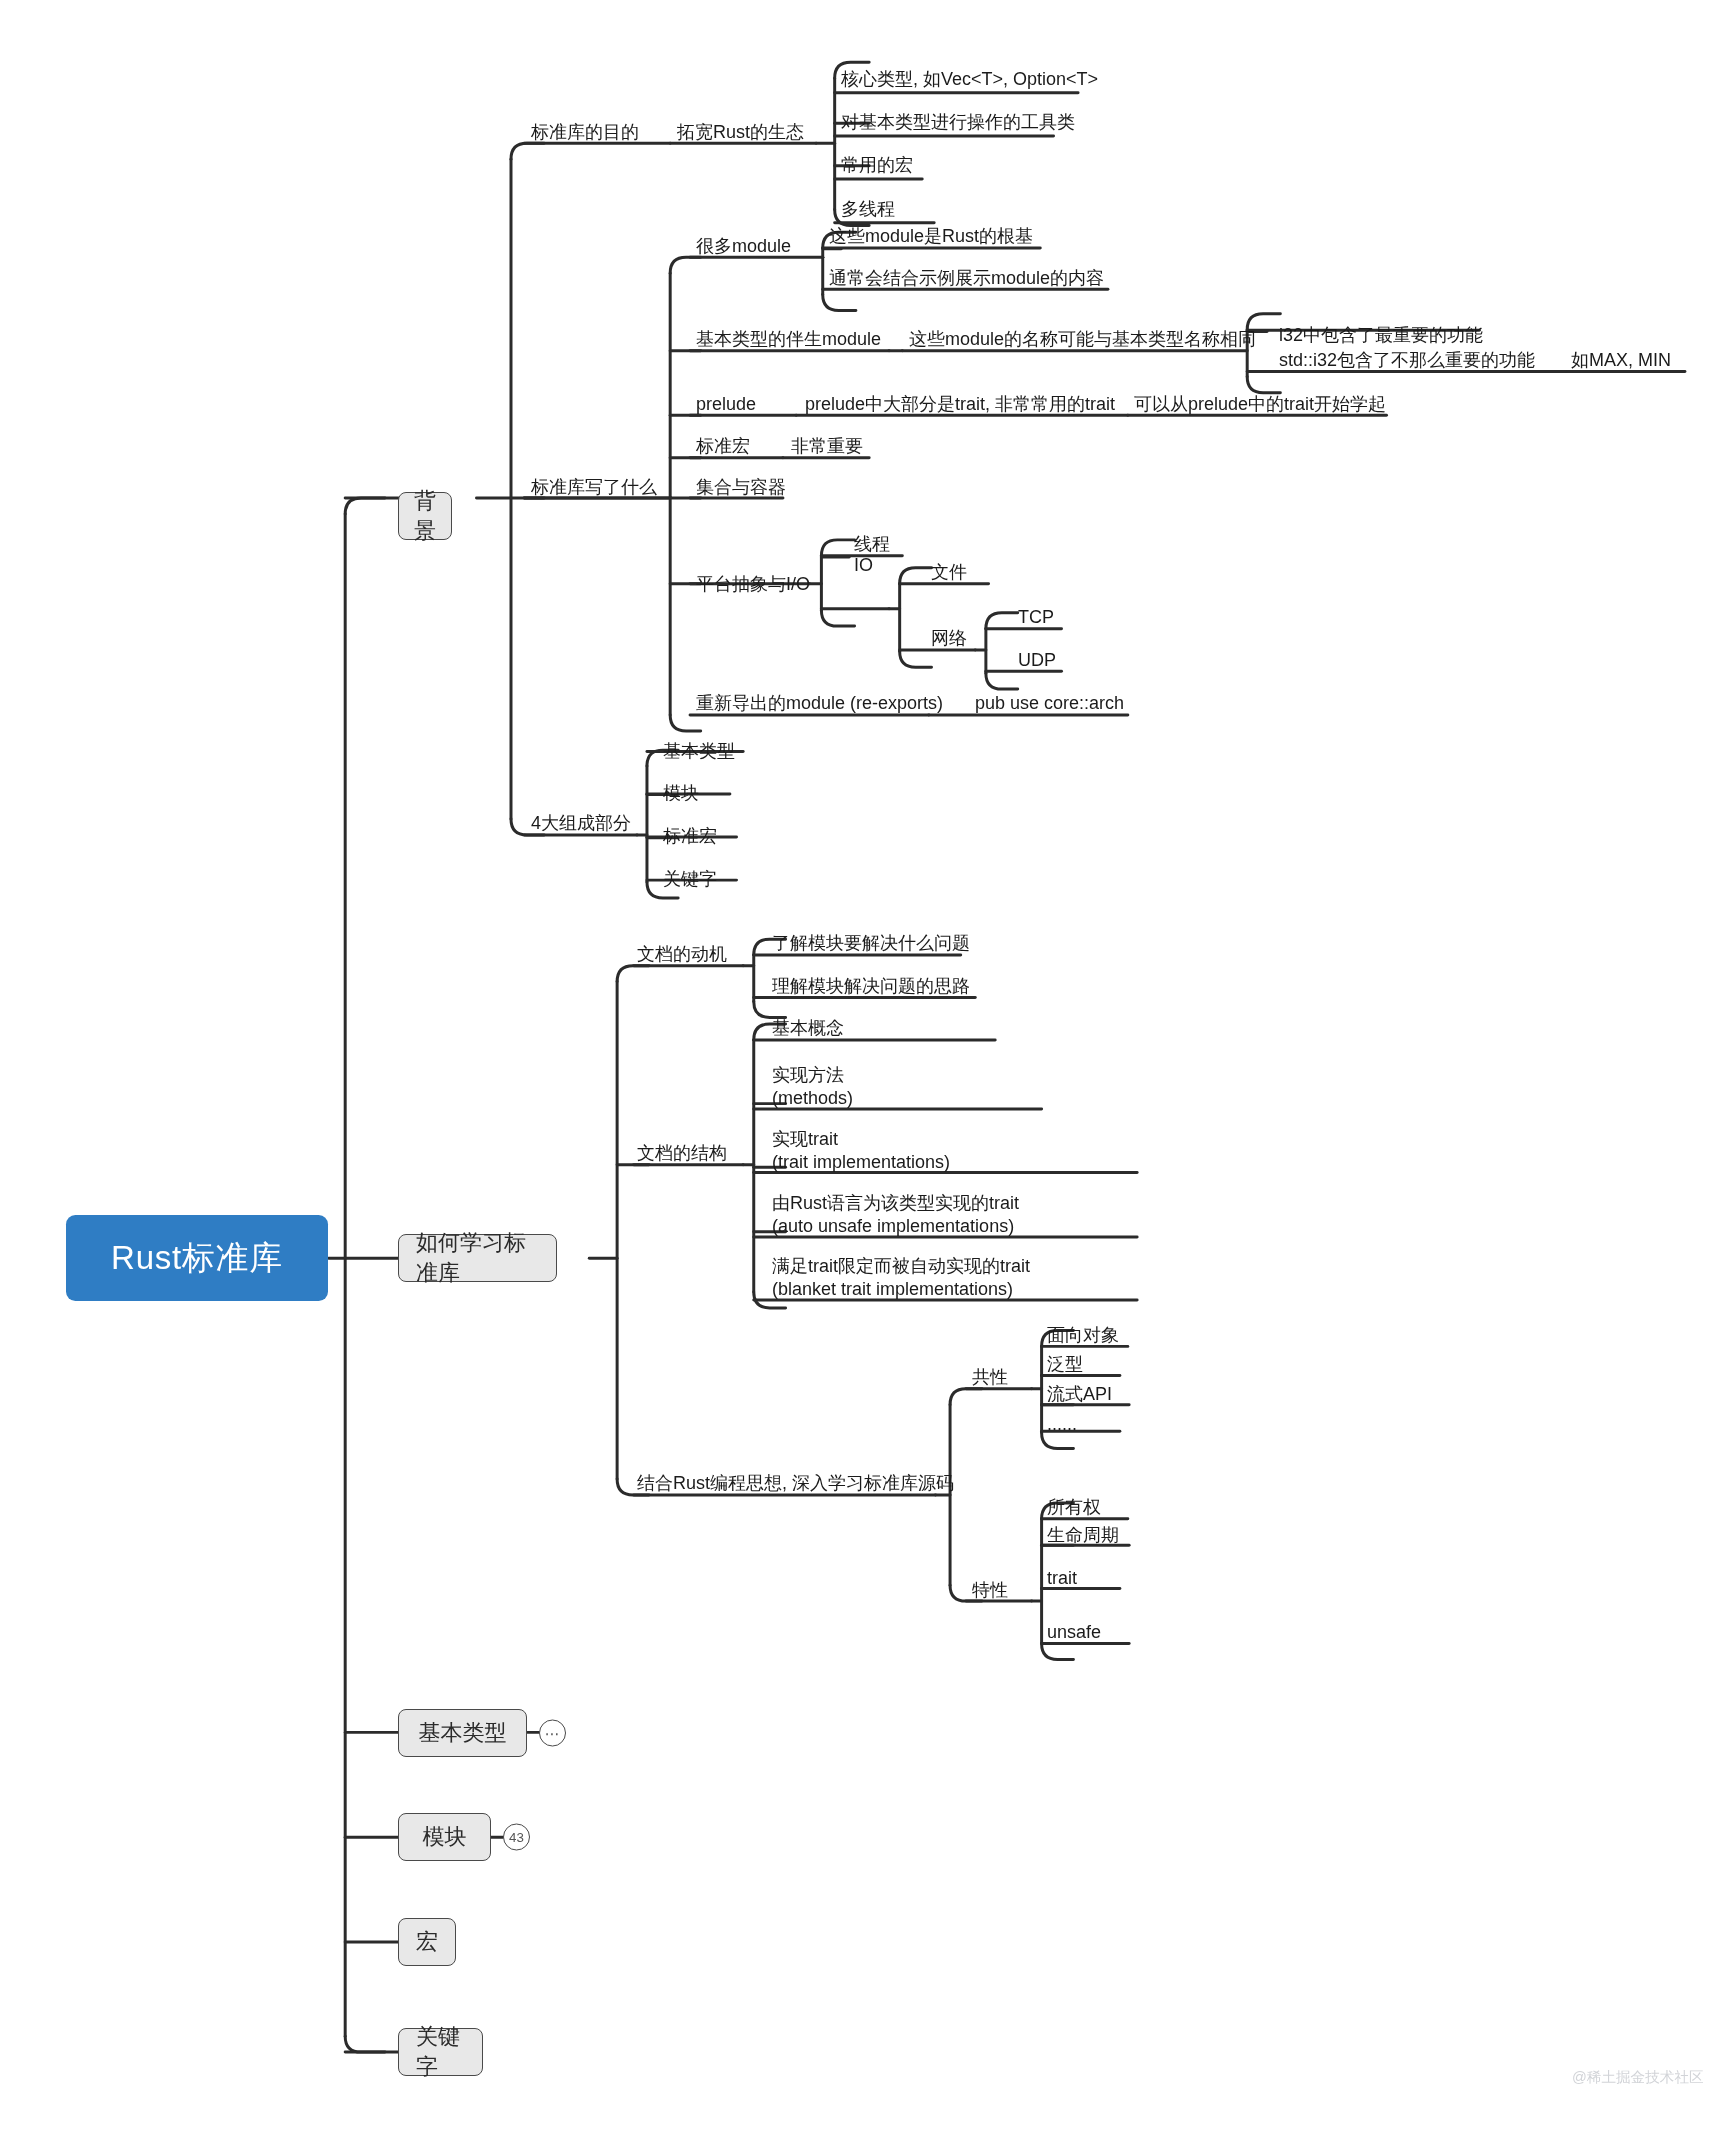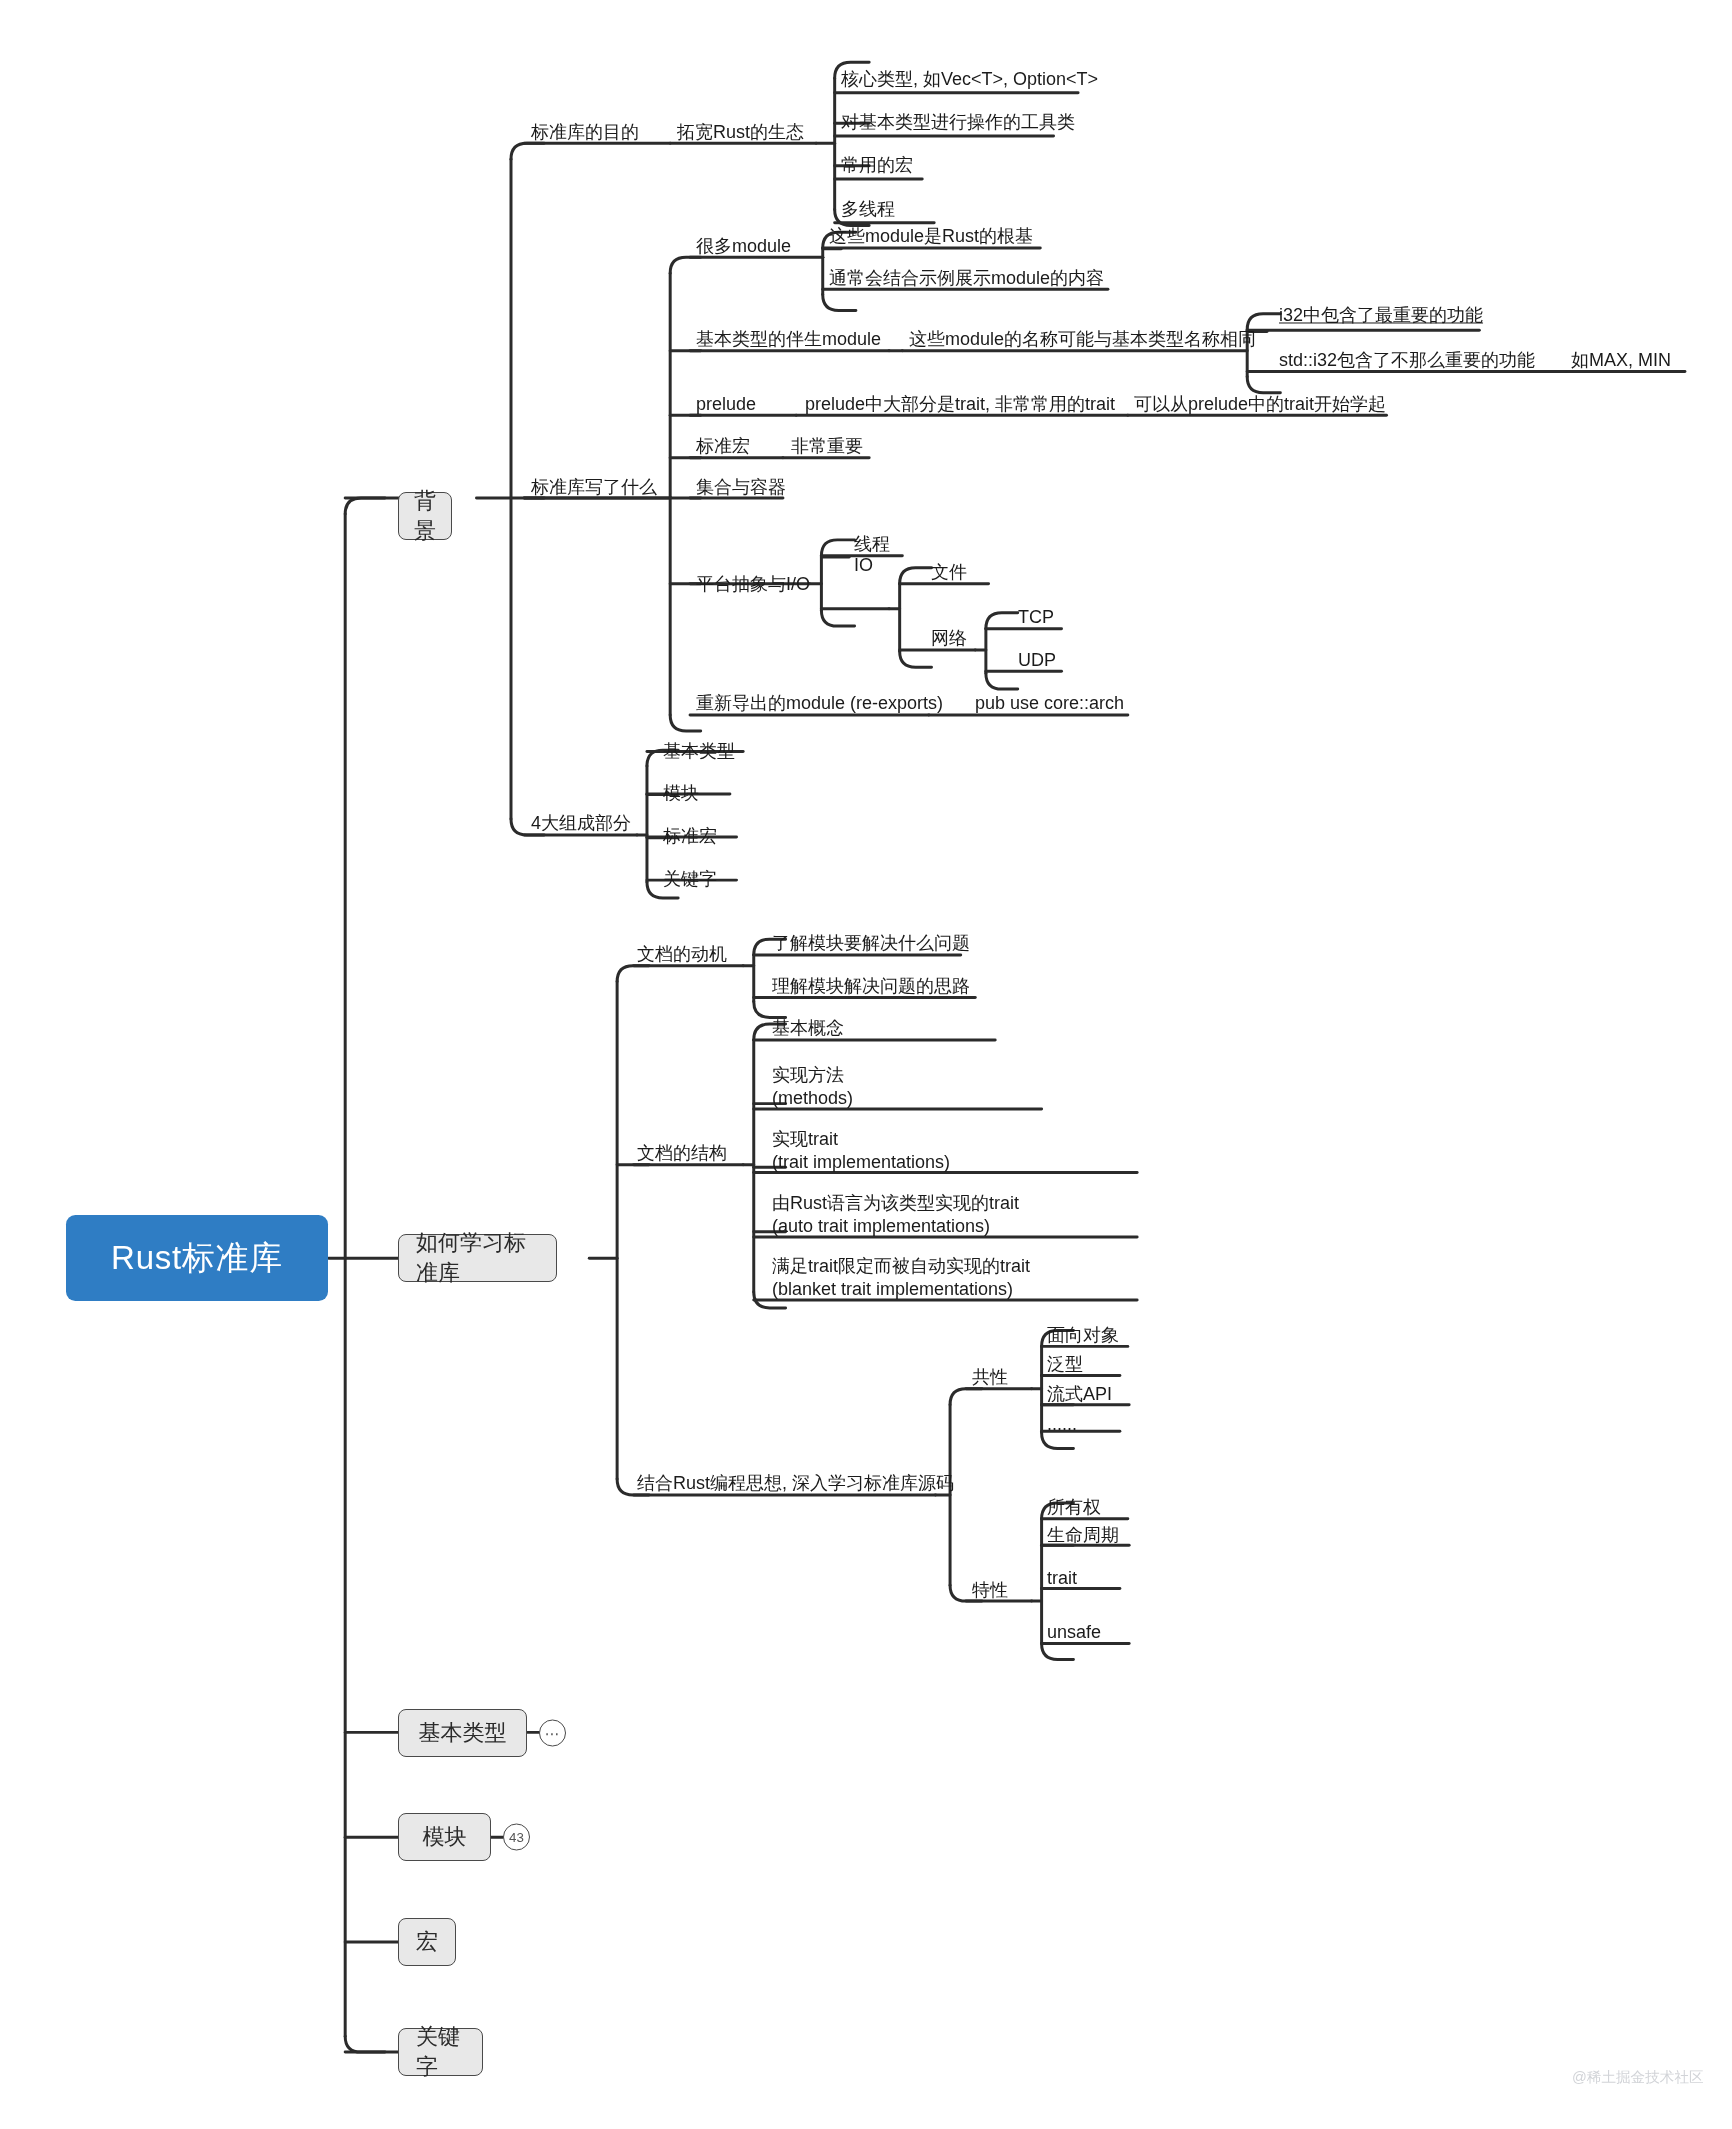--- a/index.html
+++ b/index.html
@@ -267,21 +267,21 @@
   <div class="node tnode" style="left:841px;top:210px;"><span>多线程</span></div>
 
   <div class="node tnode" style="left:531px;top:488px;"><span>标准库写了什么</span></div>
 
   <div class="node tnode" style="left:696px;top:247px;"><span>很多module</span></div>
   <div class="node tnode" style="left:829px;top:237px;"><span>这些module是Rust的根基</span></div>
   <div class="node tnode" style="left:829px;top:279px;"><span>通常会结合示例展示module的内容</span></div>
 
   <div class="node tnode" style="left:696px;top:340px;"><span>基本类型的伴生module</span></div>
   <div class="node tnode" style="left:909px;top:340px;"><span>这些module的名称可能与基本类型名称相同</span></div>
-  <div class="node tnode" style="left:1279px;top:316px;text-decoration:underline;"><span>i32中包含了最重要的功能</span></div>
+  <div class="node tnode" style="left:1279px;top:336px;"><span>i32中包含了最重要的功能</span></div>
   <div class="node tnode" style="left:1279px;top:361px;"><span>std::i32包含了不那么重要的功能</span></div>
   <div class="node tnode" style="left:1571px;top:361px;"><span>如MAX, MIN</span></div>
 
   <div class="node tnode" style="left:696px;top:405px;"><span>prelude</span></div>
   <div class="node tnode" style="left:805px;top:405px;"><span>prelude中大部分是trait, 非常常用的trait</span></div>
   <div class="node tnode" style="left:1134px;top:405px;"><span>可以从prelude中的trait开始学起</span></div>
 
   <div class="node tnode" style="left:696px;top:447px;"><span>标准宏</span></div>
   <div class="node tnode" style="left:791px;top:447px;"><span>非常重要</span></div>
 
@@ -317,21 +317,21 @@
     <div>(methods)</div>
   </div>
 
   <div class="node tnode two" style="left:772px;top:1151px;">
     <div>实现trait</div>
     <div>(trait implementations)</div>
   </div>
 
   <div class="node tnode two" style="left:772px;top:1215px;">
     <div>由Rust语言为该类型实现的trait</div>
-    <div>(auto trait implementations)</div>
+    <div>(auto unsafe implementations)</div>
   </div>
 
   <div class="node tnode two" style="left:772px;top:1278px;">
     <div>满足trait限定而被自动实现的trait</div>
     <div>(blanket trait implementations)</div>
   </div>
 
   <div class="node tnode" style="left:637px;top:1484px;"><span>结合Rust编程思想, 深入学习标准库源码</span></div>
 
   <div class="node tnode" style="left:972px;top:1378px;"><span>共性</span></div>

